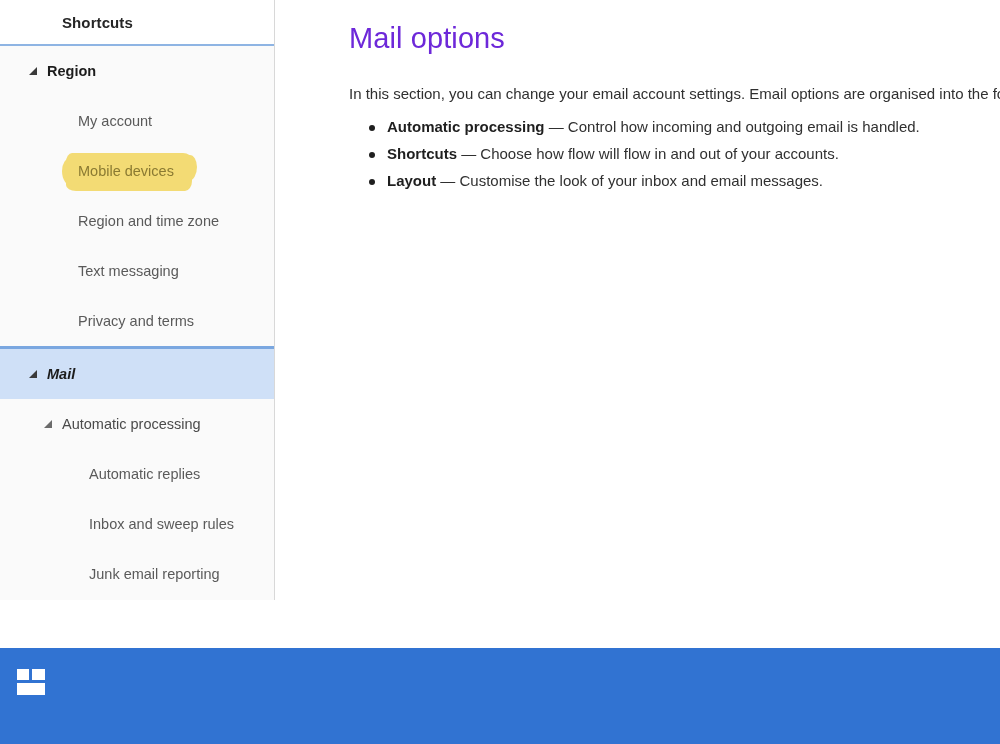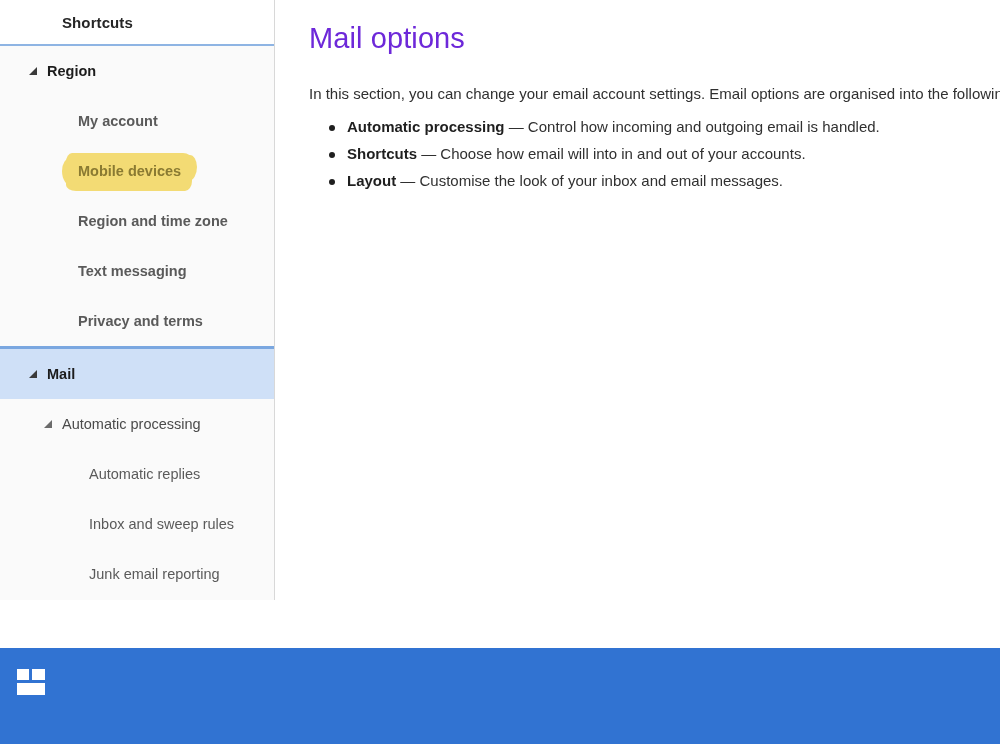--- a/index.html
+++ b/index.html
@@ -24,20 +24,21 @@
 
   
   .workspace {
     position: absolute;
     left: 0; top: 0;
     width: 1000px;
     height: 600px;
     display: flex;
     background: #ffffff;
     overflow: hidden;
+    gap: 40px;
   }
 
   
   .sidebar {
     position: relative;
     width: 275px;
     height: 648px;
     flex: 0 0 275px;
     background: #fafafa;
     border-right: 1px solid #d8d8d8;
@@ -81,23 +82,24 @@
   .nav-row.group {
     color: #1c1c1c;
     font-weight: bold;
     font-size: 14.5px;
   }
 
   .nav-row.selected {
     background: #cfe0f7;
     border-top: 3px solid #7aa7e0;
     height: 53px;
-  }
-
-  .nav-row.level1 { padding-left: 78px; font-weight: bold; color: #5a5a5a; }
+    font-style: italic;
+  }
+
+  .nav-row.level1 { padding-left: 78px; font-weight: normal; color: #5a5a5a; }
   .nav-row.level1-group { padding-left: 62px; color: #4a4a4a; font-weight: normal; }
   .nav-row.level2 { padding-left: 89px; color: #5a5a5a; }
 
   
   .expander {
     position: absolute;
     width: 0; height: 0;
     border-style: solid;
     border-width: 0 0 8px 8px;
     border-color: transparent transparent #3a3a3a transparent;
@@ -284,21 +286,21 @@
     </div>
 
     <div class="content">
 
       <h1 class="page-title">Mail options</h1>
 
       <p class="intro">In this section, you can change your email account settings. Email options are organised into the following categories:</p>
 
       <ul class="bullets" id="bullet-list">
           <li><span class="dot"></span><span class="term">Automatic processing</span><span> — Control how incoming and outgoing email is handled.</span></li>
-          <li><span class="dot"></span><span class="term">Shortcuts</span><span> — Choose how email will into in and out of your accounts.</span></li>
+          <li><span class="dot"></span><span class="term">Shortcuts</span><span> — Choose how flow will flow in and out of your accounts.</span></li>
           <li><span class="dot"></span><span class="term">Layout</span><span> — Customise the look of your inbox and email messages.</span></li>
         </ul>
 
     </div>
 
   </div>
 
   <div class="taskbar">
     <div class="start-button">
       <div class="win-logo">

